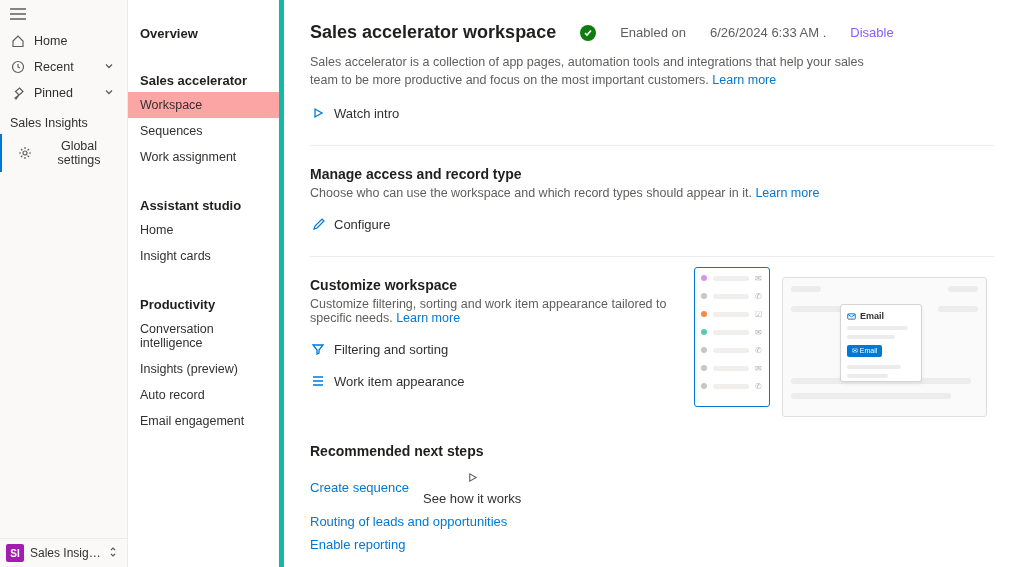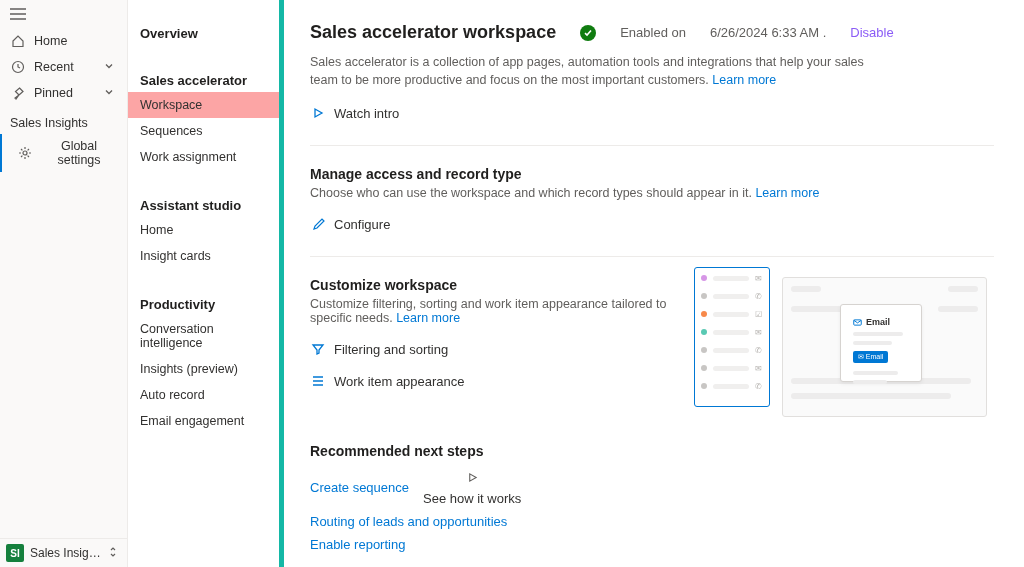--- a/index.html
+++ b/index.html
@@ -52,21 +52,21 @@
   }
   .rail-bottom {
     border-top: 1px solid #edebe9;
     display:flex;
     align-items:center;
     padding: 5px 6px;
     gap:6px;
   }
   .rail-bottom-badge {
     width:18px; height:18px;
-    background:#15803d;
+    background:#a21caf;
     color:#fff;
     font-size:10px;
     font-weight:600;
     display:flex; align-items:center; justify-content:center;
     border-radius:2px;
   }
   .rail-bottom-label {
     font-size:12px;
     flex:1;
     white-space:nowrap; overflow:hidden; text-overflow:ellipsis;
@@ -206,21 +206,21 @@
   .fl-line { flex:1; height:5px; background:#f0efee; border-radius:3px; }
   .fl-glyph { width:8px; height:8px; font-size:8px; color:#b5b2af; }
   .illus-card {
     position:absolute;
     left:146px; top:37px;
     width:82px; height:78px;
     border:1px solid #d6d3d0;
     border-radius:3px;
     background:#fff;
     box-shadow:0 2px 4px rgba(0,0,0,0.06);
-    padding:12px;
+    padding:6px;
   }
   .illus-card .chead {
     display:flex; align-items:center; gap:4px;
     font-size:9px; font-weight:600; color:#323130;
   }
   .illus-card .cline { height:4px; background:#edecec; border-radius:2px; margin-top:5px; }
   .illus-card .cbtn {
     margin-top:6px;
     display:inline-block;
     background:#0078d4;

